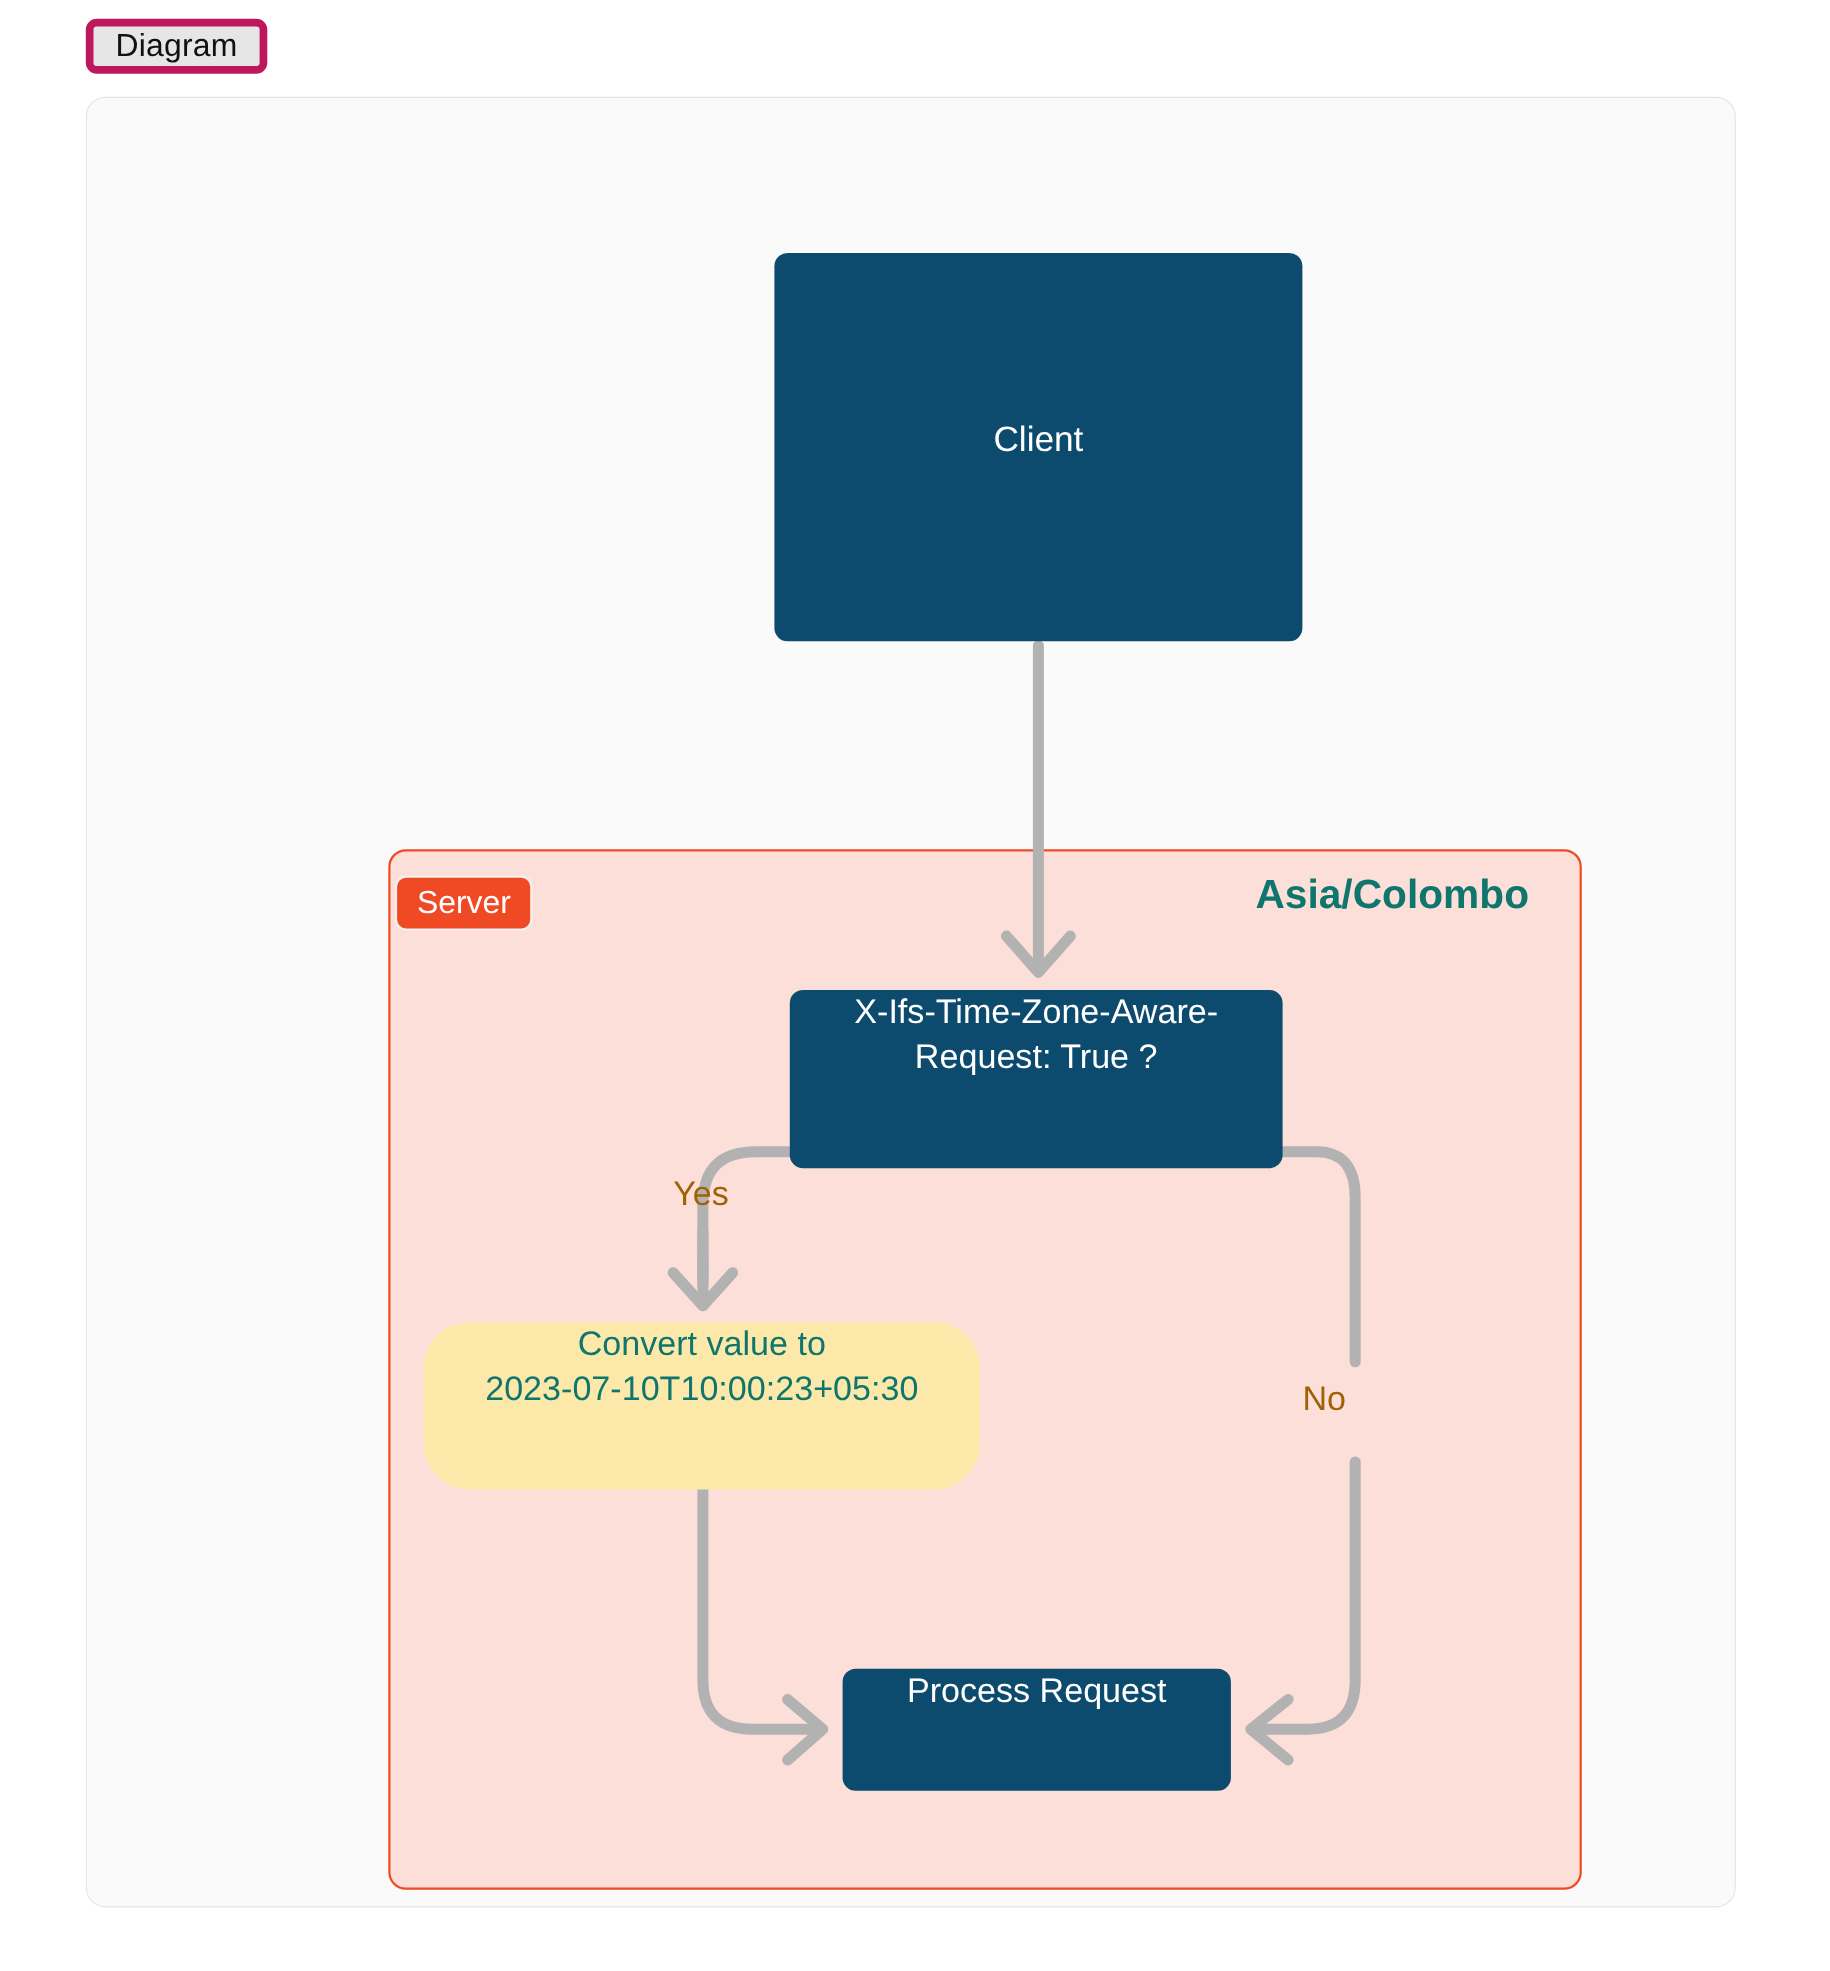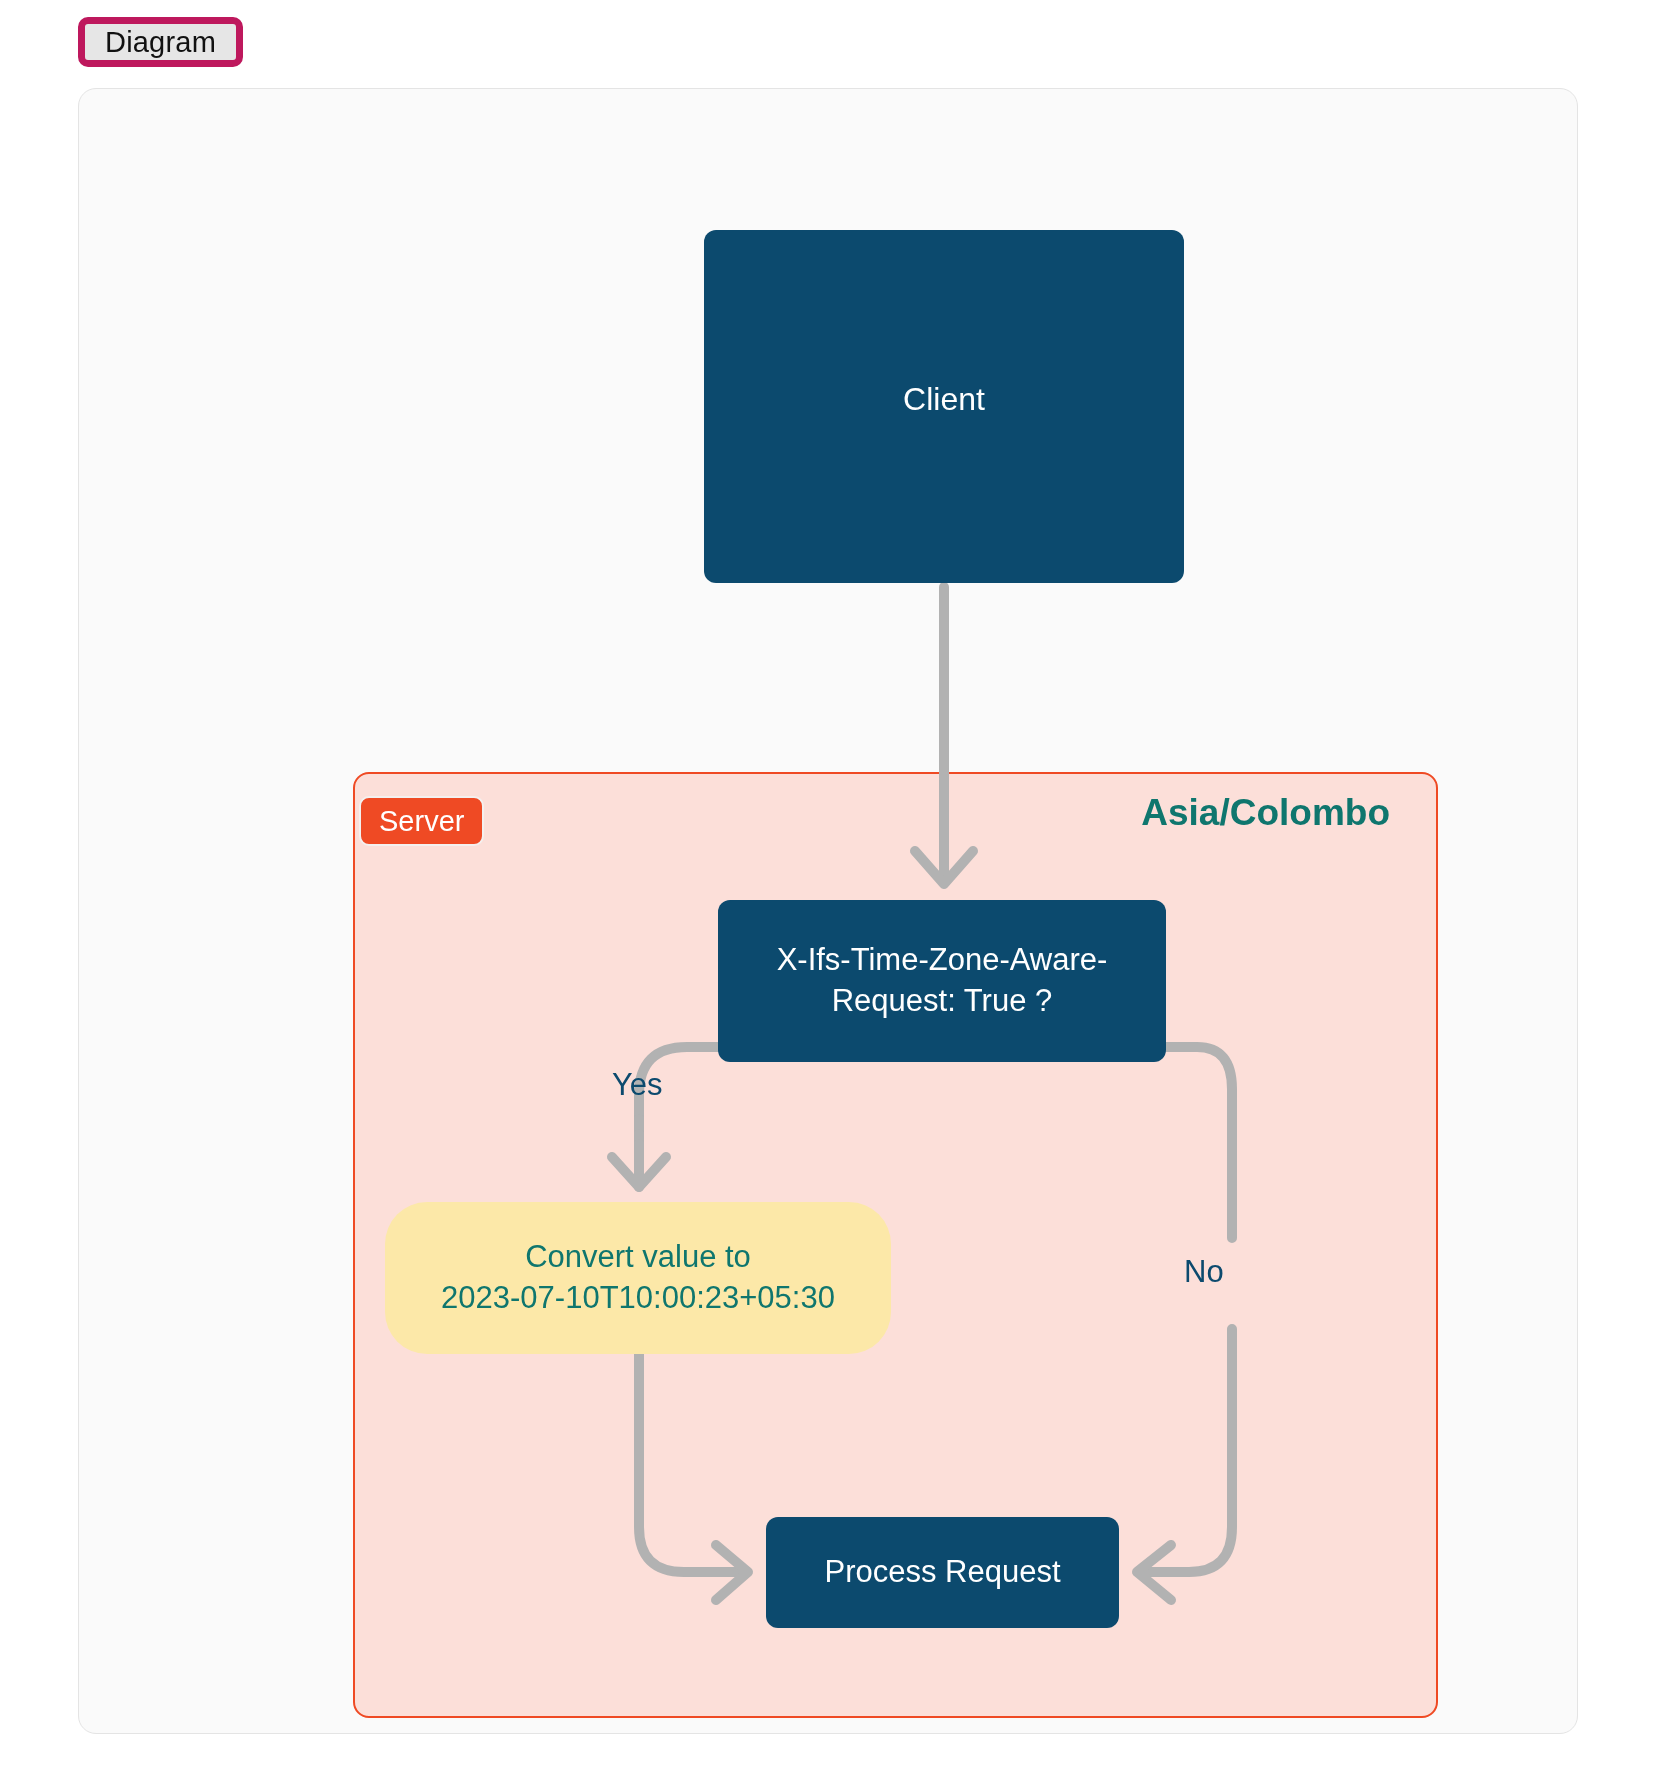--- a/index.html
+++ b/index.html
@@ -83,21 +83,20 @@
     white-space: nowrap;
     font-weight: bold;
   }
 
   
   .node {
     position: absolute;
     display: flex;
     flex-direction: column;
     align-items: center;
-    justify-content: center;
     text-align: center;
     line-height: 1.32;
   }
   .node-purple {
     background: #0c4a6e;
     color: #ffffff;
     border-radius: 12px;
   }
   .node-yellow {
     background: #fce8a8;
@@ -157,21 +156,21 @@
     top: 1428px;
     width: 353px;
     height: 111px;
     font-size: 31px;
   }
 
   
   .edge-label {
     position: absolute;
     font-size: 31px;
-    color: #0c4a6e;
+    color: #a16207;
     white-space: nowrap;
   }
   #label-yes { left: 533px; top: 978px; }
   #label-no  { left: 1105px; top: 1165px; }
 
   
   #edges {
     position: absolute;
     left: 0;
     top: 0;

